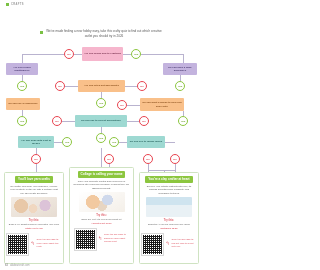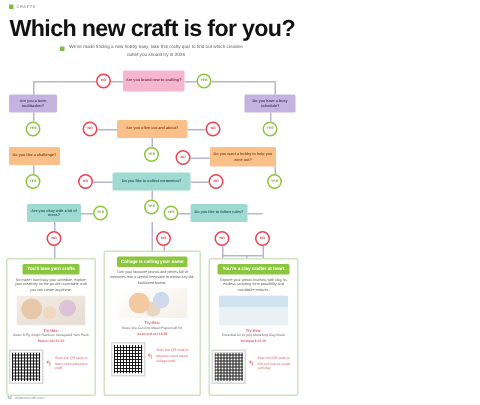--- a/index.html
+++ b/index.html
@@ -154,21 +154,20 @@
 </head>
 <body>
 
 <div id="page">
 
   <div class="topbar">
     <span class="sq"></span>
     <span class="kicker">CRAFTS</span>
   </div>
 
-  <div class="headline">Which new craft is for you?</div>
 
   <div class="subwrap">
     <span class="sq"></span>
     <div class="sub">We've made finding a new hobby easy, take this crafty quiz to find out which creative outlet you should try in 2026</div>
   </div>
 
   <div class="flow">
 
     <div class="line hline" style="left:22px; top:54px; width:42px;"></div>
     <div class="line hline" style="left:74px; top:54px; width:8px;"></div>

